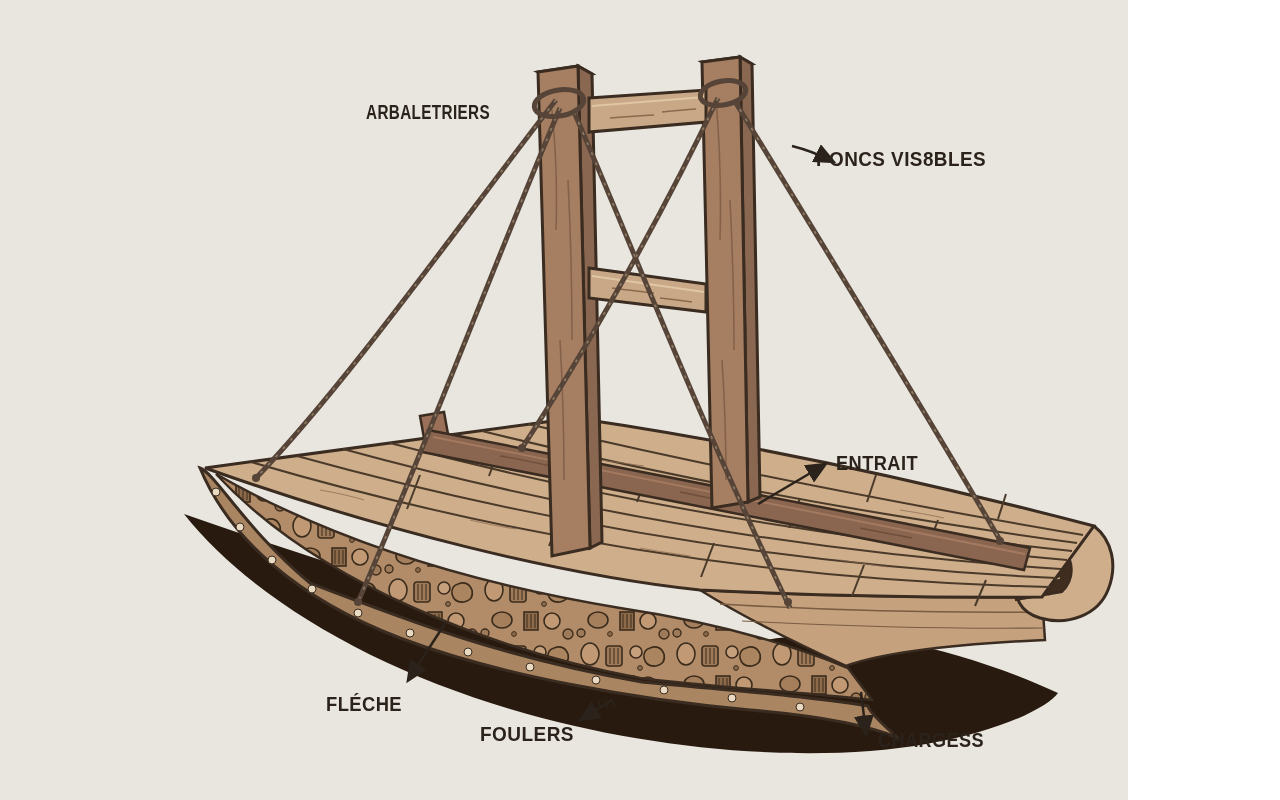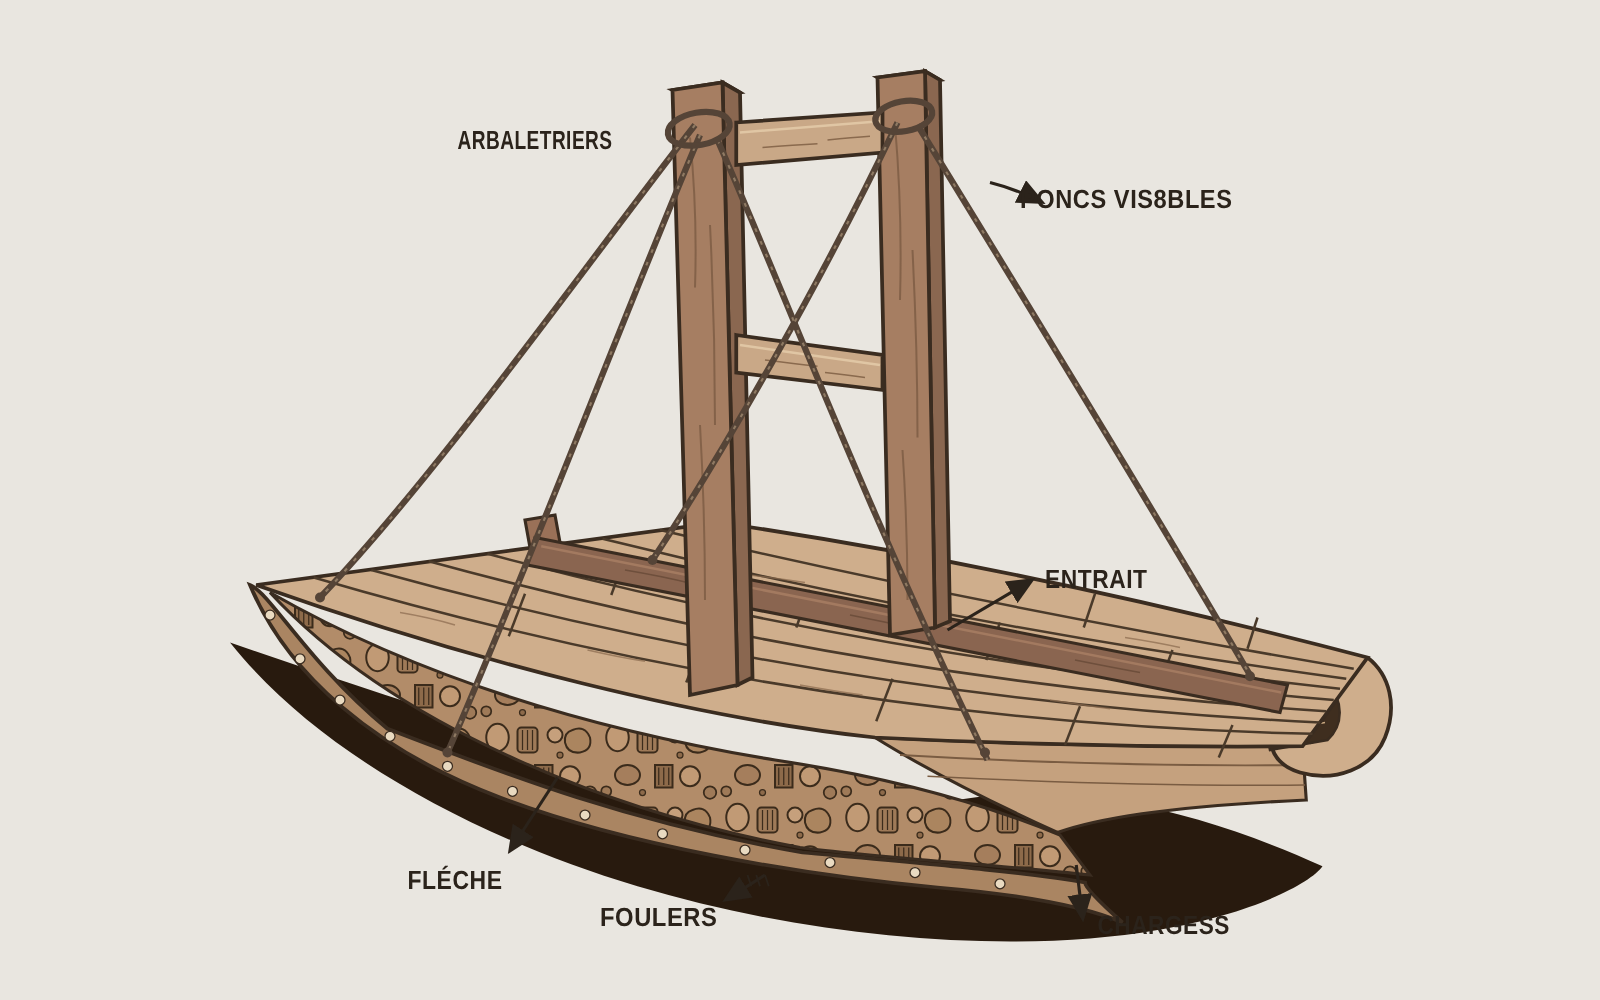--- a/index.html
+++ b/index.html
@@ -1,18 +1,18 @@
 <!DOCTYPE html>
 <html><head>
 <meta charset="utf-8">
 <style>
   html,body{margin:0;padding:0;}
   .stage{
     position:relative;
-    width:1280px;height:800px;
+    width:1128px;height:800px;
     background:#8b5cf6;
     overflow:hidden;
     font-family:"Liberation Sans", sans-serif;
     text-align:right;
   }
   svg{display:block;}
   text.diagram-label{
     font-family:"Liberation Sans", sans-serif;
     font-weight:700;
     font-size:21px;

